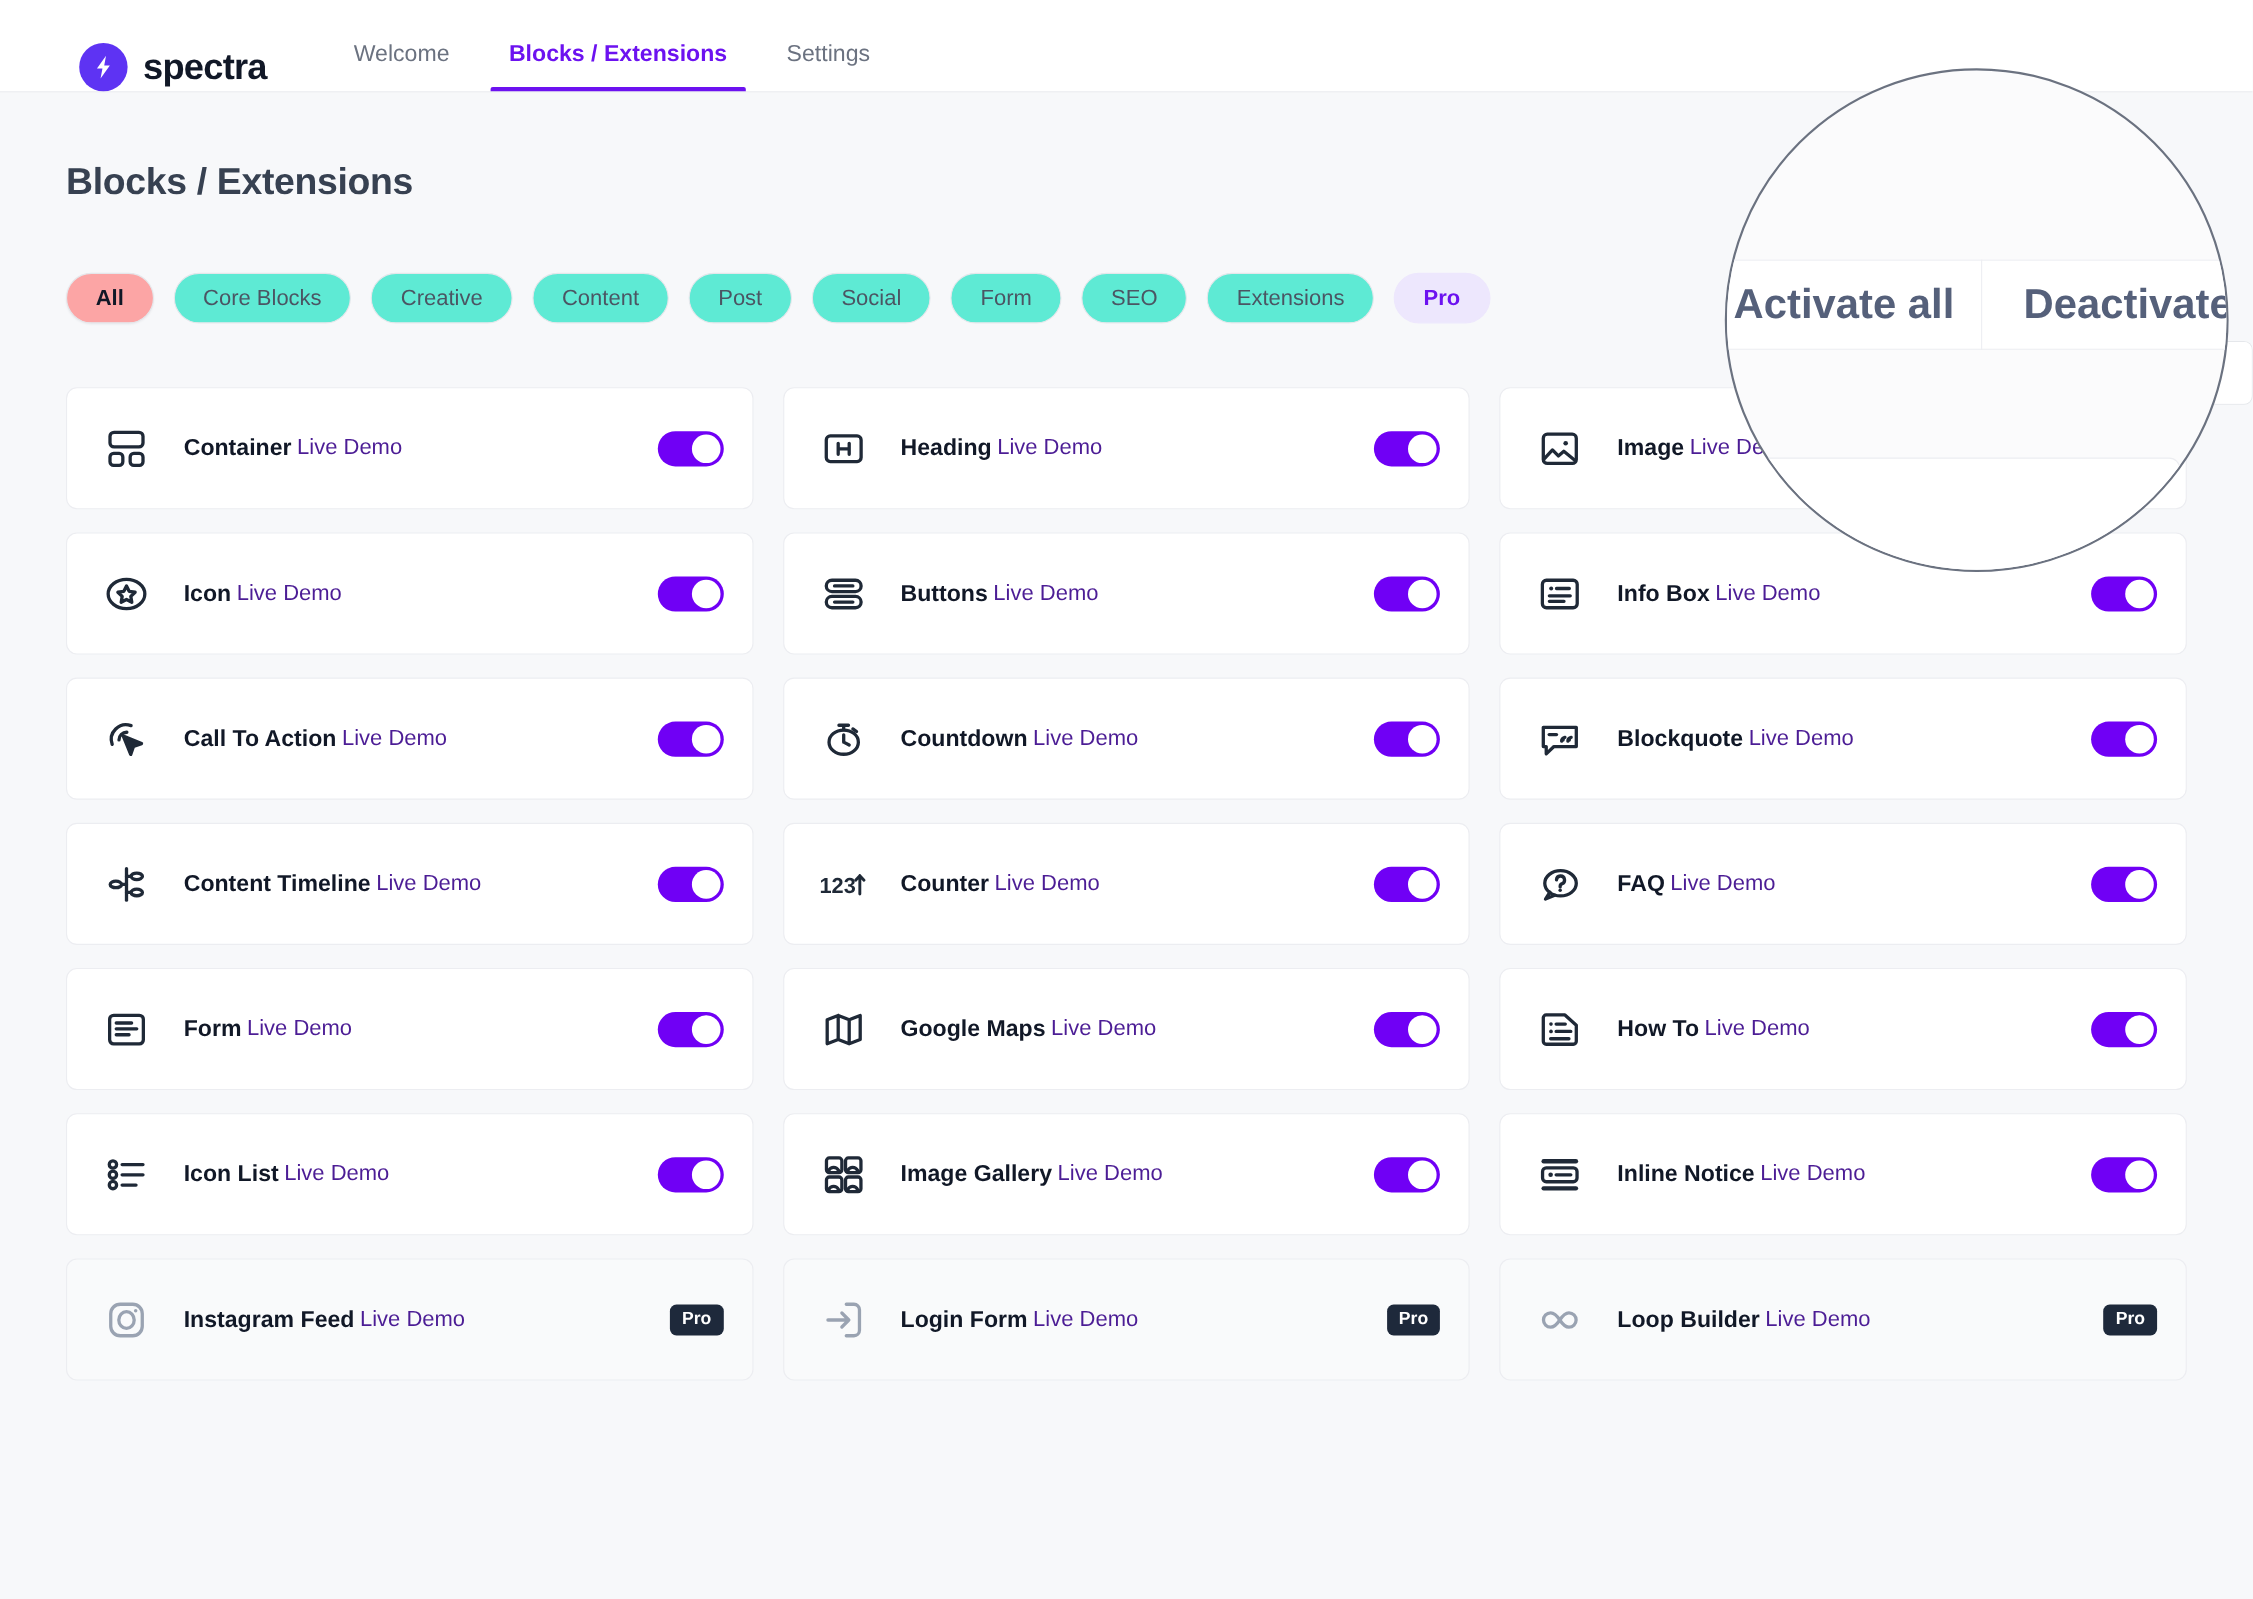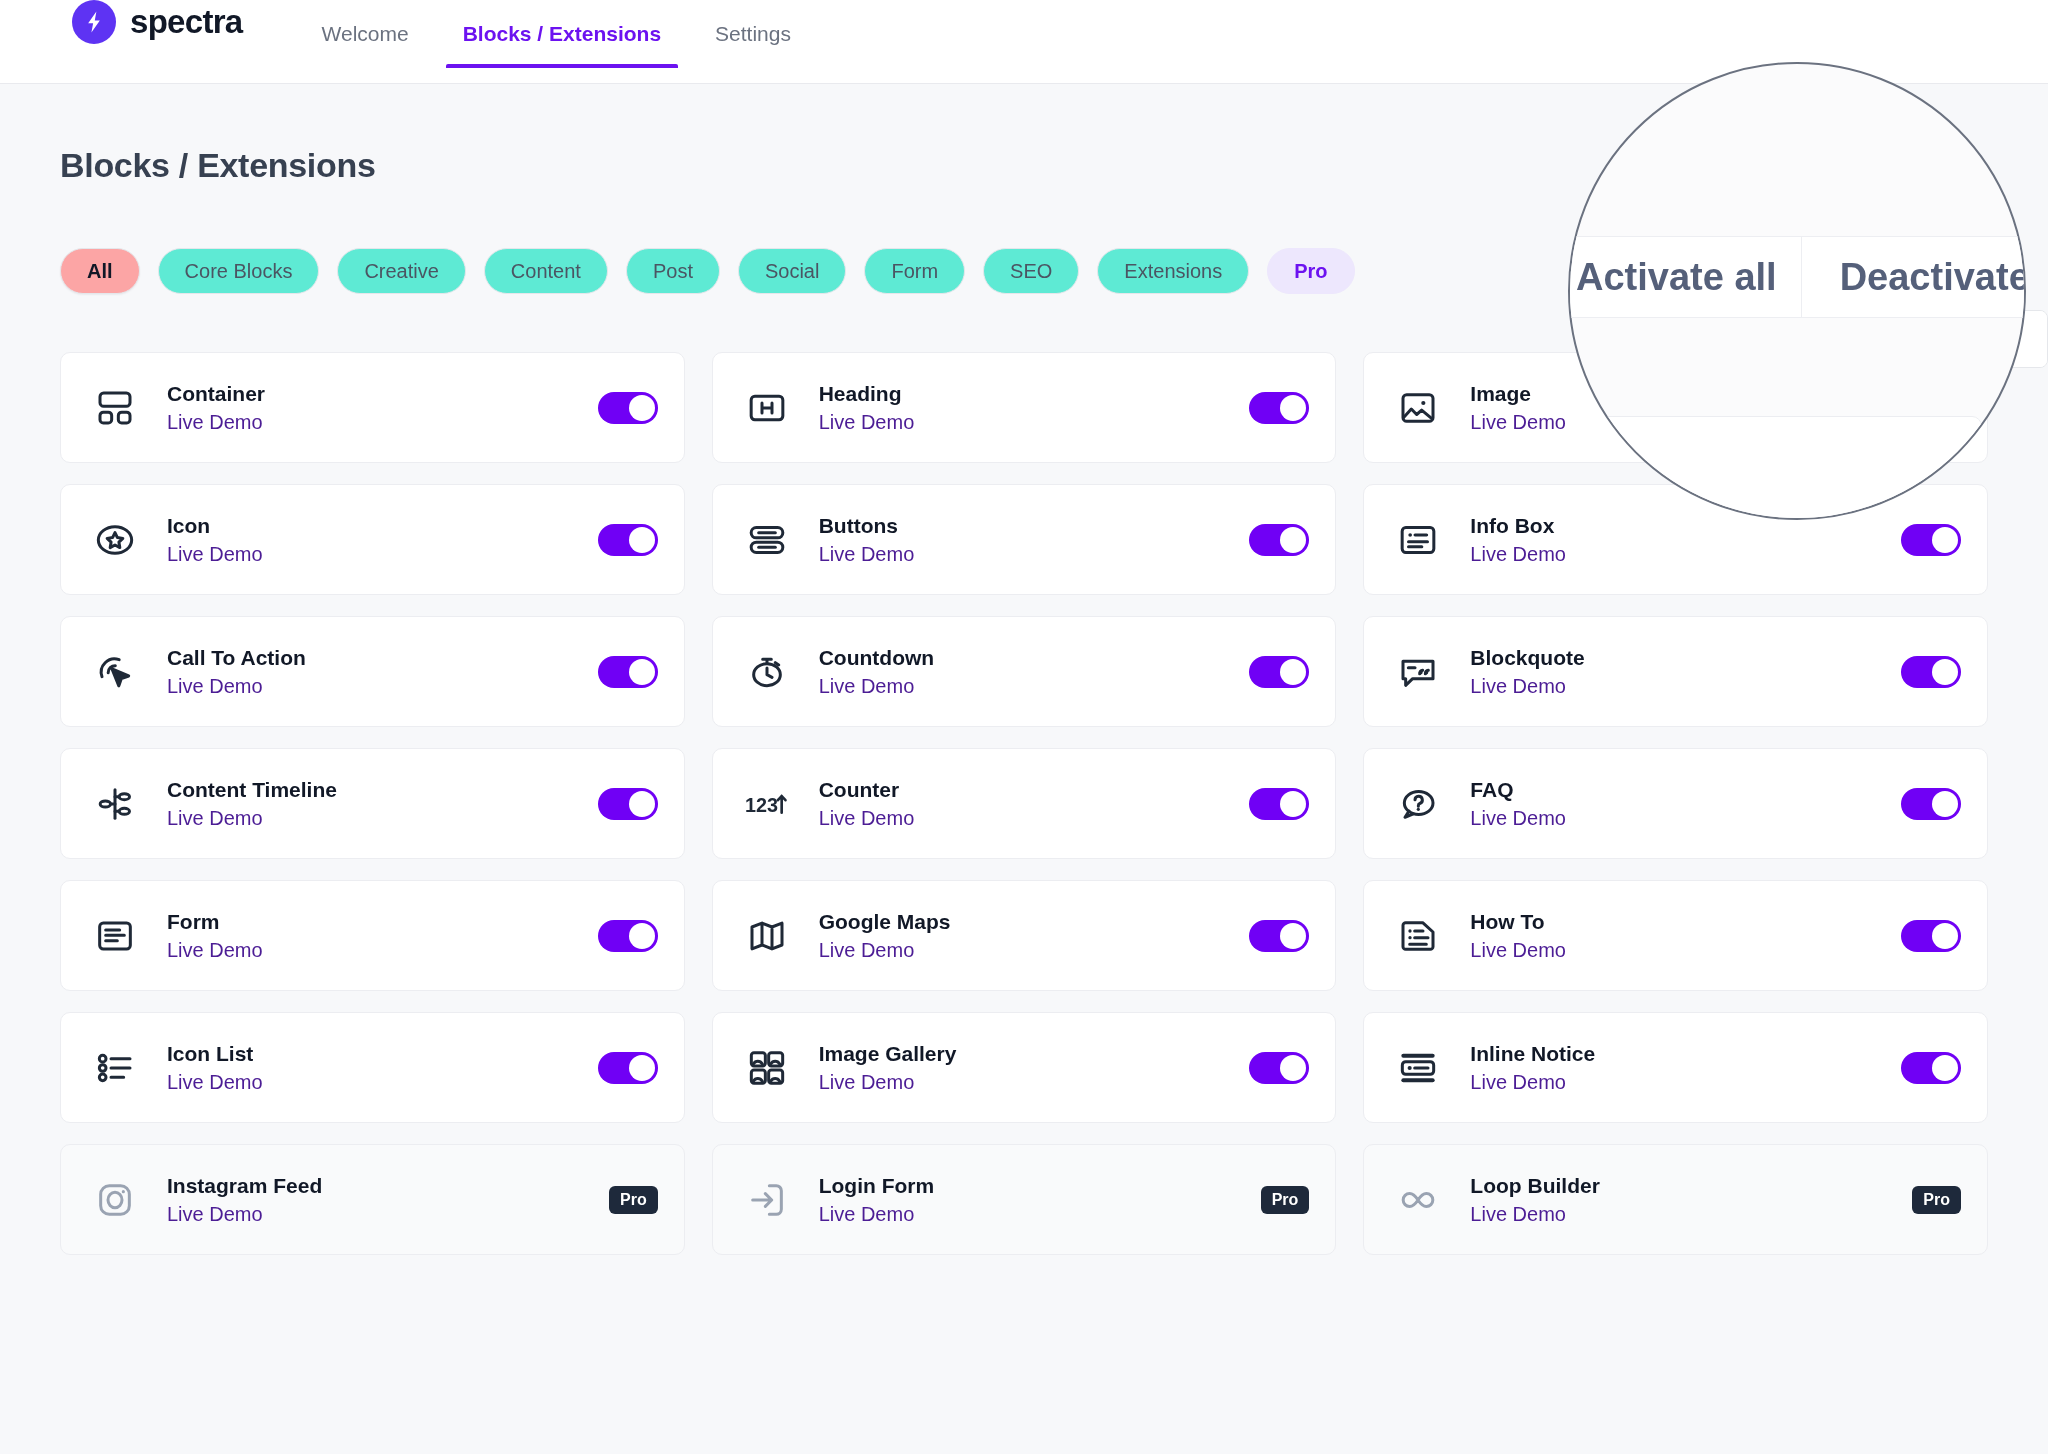--- a/index.html
+++ b/index.html
@@ -11,21 +11,21 @@
     -webkit-font-smoothing: antialiased;
   }
 
   
   .topbar {
     position: relative;
     height: 84px;
     background: #ffffff;
     border-bottom: 1px solid #E9EAEE;
     display: flex;
-    align-items: flex-start;
+    align-items: flex-end;
     padding: 0 60px 0 72px;
     z-index: 5;
   }
   .brand { display: flex; align-items: center; gap: 14px; margin-right: 52px; }
   .brand-mark {
     width: 44px; height: 44px; border-radius: 50%;
     background: #5E33F3;
     display: flex; align-items: center; justify-content: center;
   }
   .brand-name {
@@ -116,21 +116,21 @@
     padding: 0 26px 0 30px;
     cursor: pointer;
   }
   .card.locked { background: #F9FAFB; border-color: #ECEDF1; }
   .card-icon {
     width: 48px; height: 48px; flex: 0 0 48px;
     display: flex; align-items: center; justify-content: center;
     color: #1F2937;
   }
   .card.locked .card-icon { color: #9AA3B2; }
-  .card-text { margin-left: 28px; display: flex; flex-direction: column; gap: 5px; }
+  .card-text { margin-left: 28px; display: flex; flex-direction: row; gap: 5px; }
   .card-title { font-size: 21px; font-weight: 700; color: #111827; line-height: 1.1; }
   .card-sub { font-size: 20px; color: #4c1d95; line-height: 1.1; }
   .card-right { margin-left: auto; display: flex; align-items: center; }
 
   .toggle {
     width: 60px; height: 32px; border-radius: 16px;
     background: #7000F5; position: relative; cursor: pointer; flex: 0 0 60px;
   }
   .toggle .knob {
     position: absolute; top: 3px; right: 3px;

